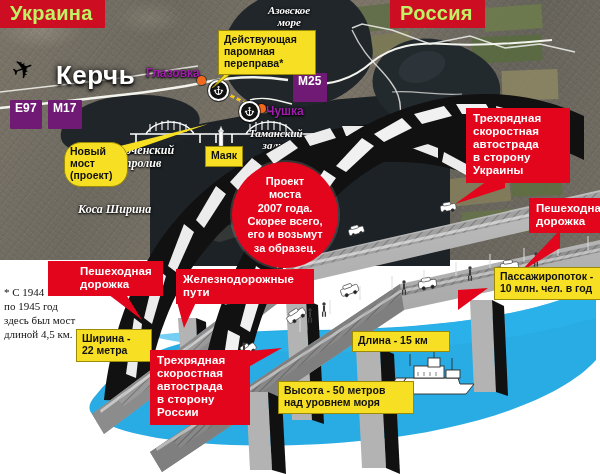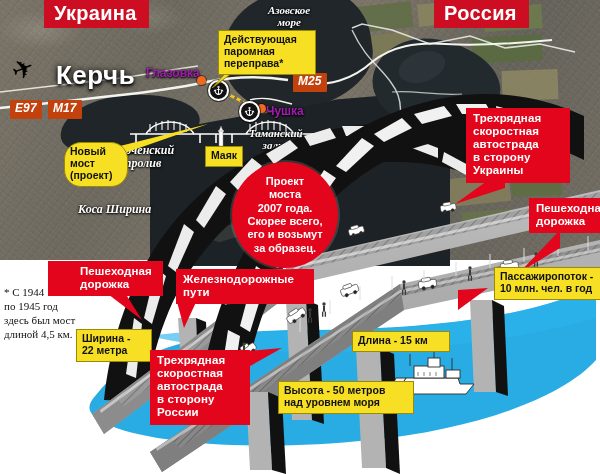--- a/index.html
+++ b/index.html
@@ -84,35 +84,33 @@
 
   
   .chip{
     position:absolute;
     font-weight:bold;
     line-height:1.06;
     letter-spacing:.1px;
     white-space:pre-line;
   }
   .chip-red{
-    background:#c2410c;color:#ffffff;
-    padding:2px 5px 4px;border-radius:1px;
+    background:#701a75;color:#ffffff;
+    padding:2px 5px 14px;border-radius:1px;
     font-size:12px;
-    font-style:italic;
   }
   .banner{
     position:absolute;
     background:#cc0d22;
-    color:#ffffff;
+    color:#bef264;
     font-weight:bold;
     font-size:20px;
     letter-spacing:.3px;
     padding:3px 12px 5px 10px;
     line-height:1;
-    margin-left:44px;
   }
   .map-name{
     position:absolute;color:#ffffff;font-style:italic;font-weight:bold;
     text-shadow:0 1px 2px #000, 0 0 3px #000;
     font-size:11px;line-height:1.1;white-space:pre-line;
     font-family:"Liberation Serif", serif;
   }
   .town-name{
     position:absolute;color:#a21caf;font-weight:bold;font-size:12px;
     text-shadow:0 1px 2px #000,0 0 3px #000;white-space:nowrap;

